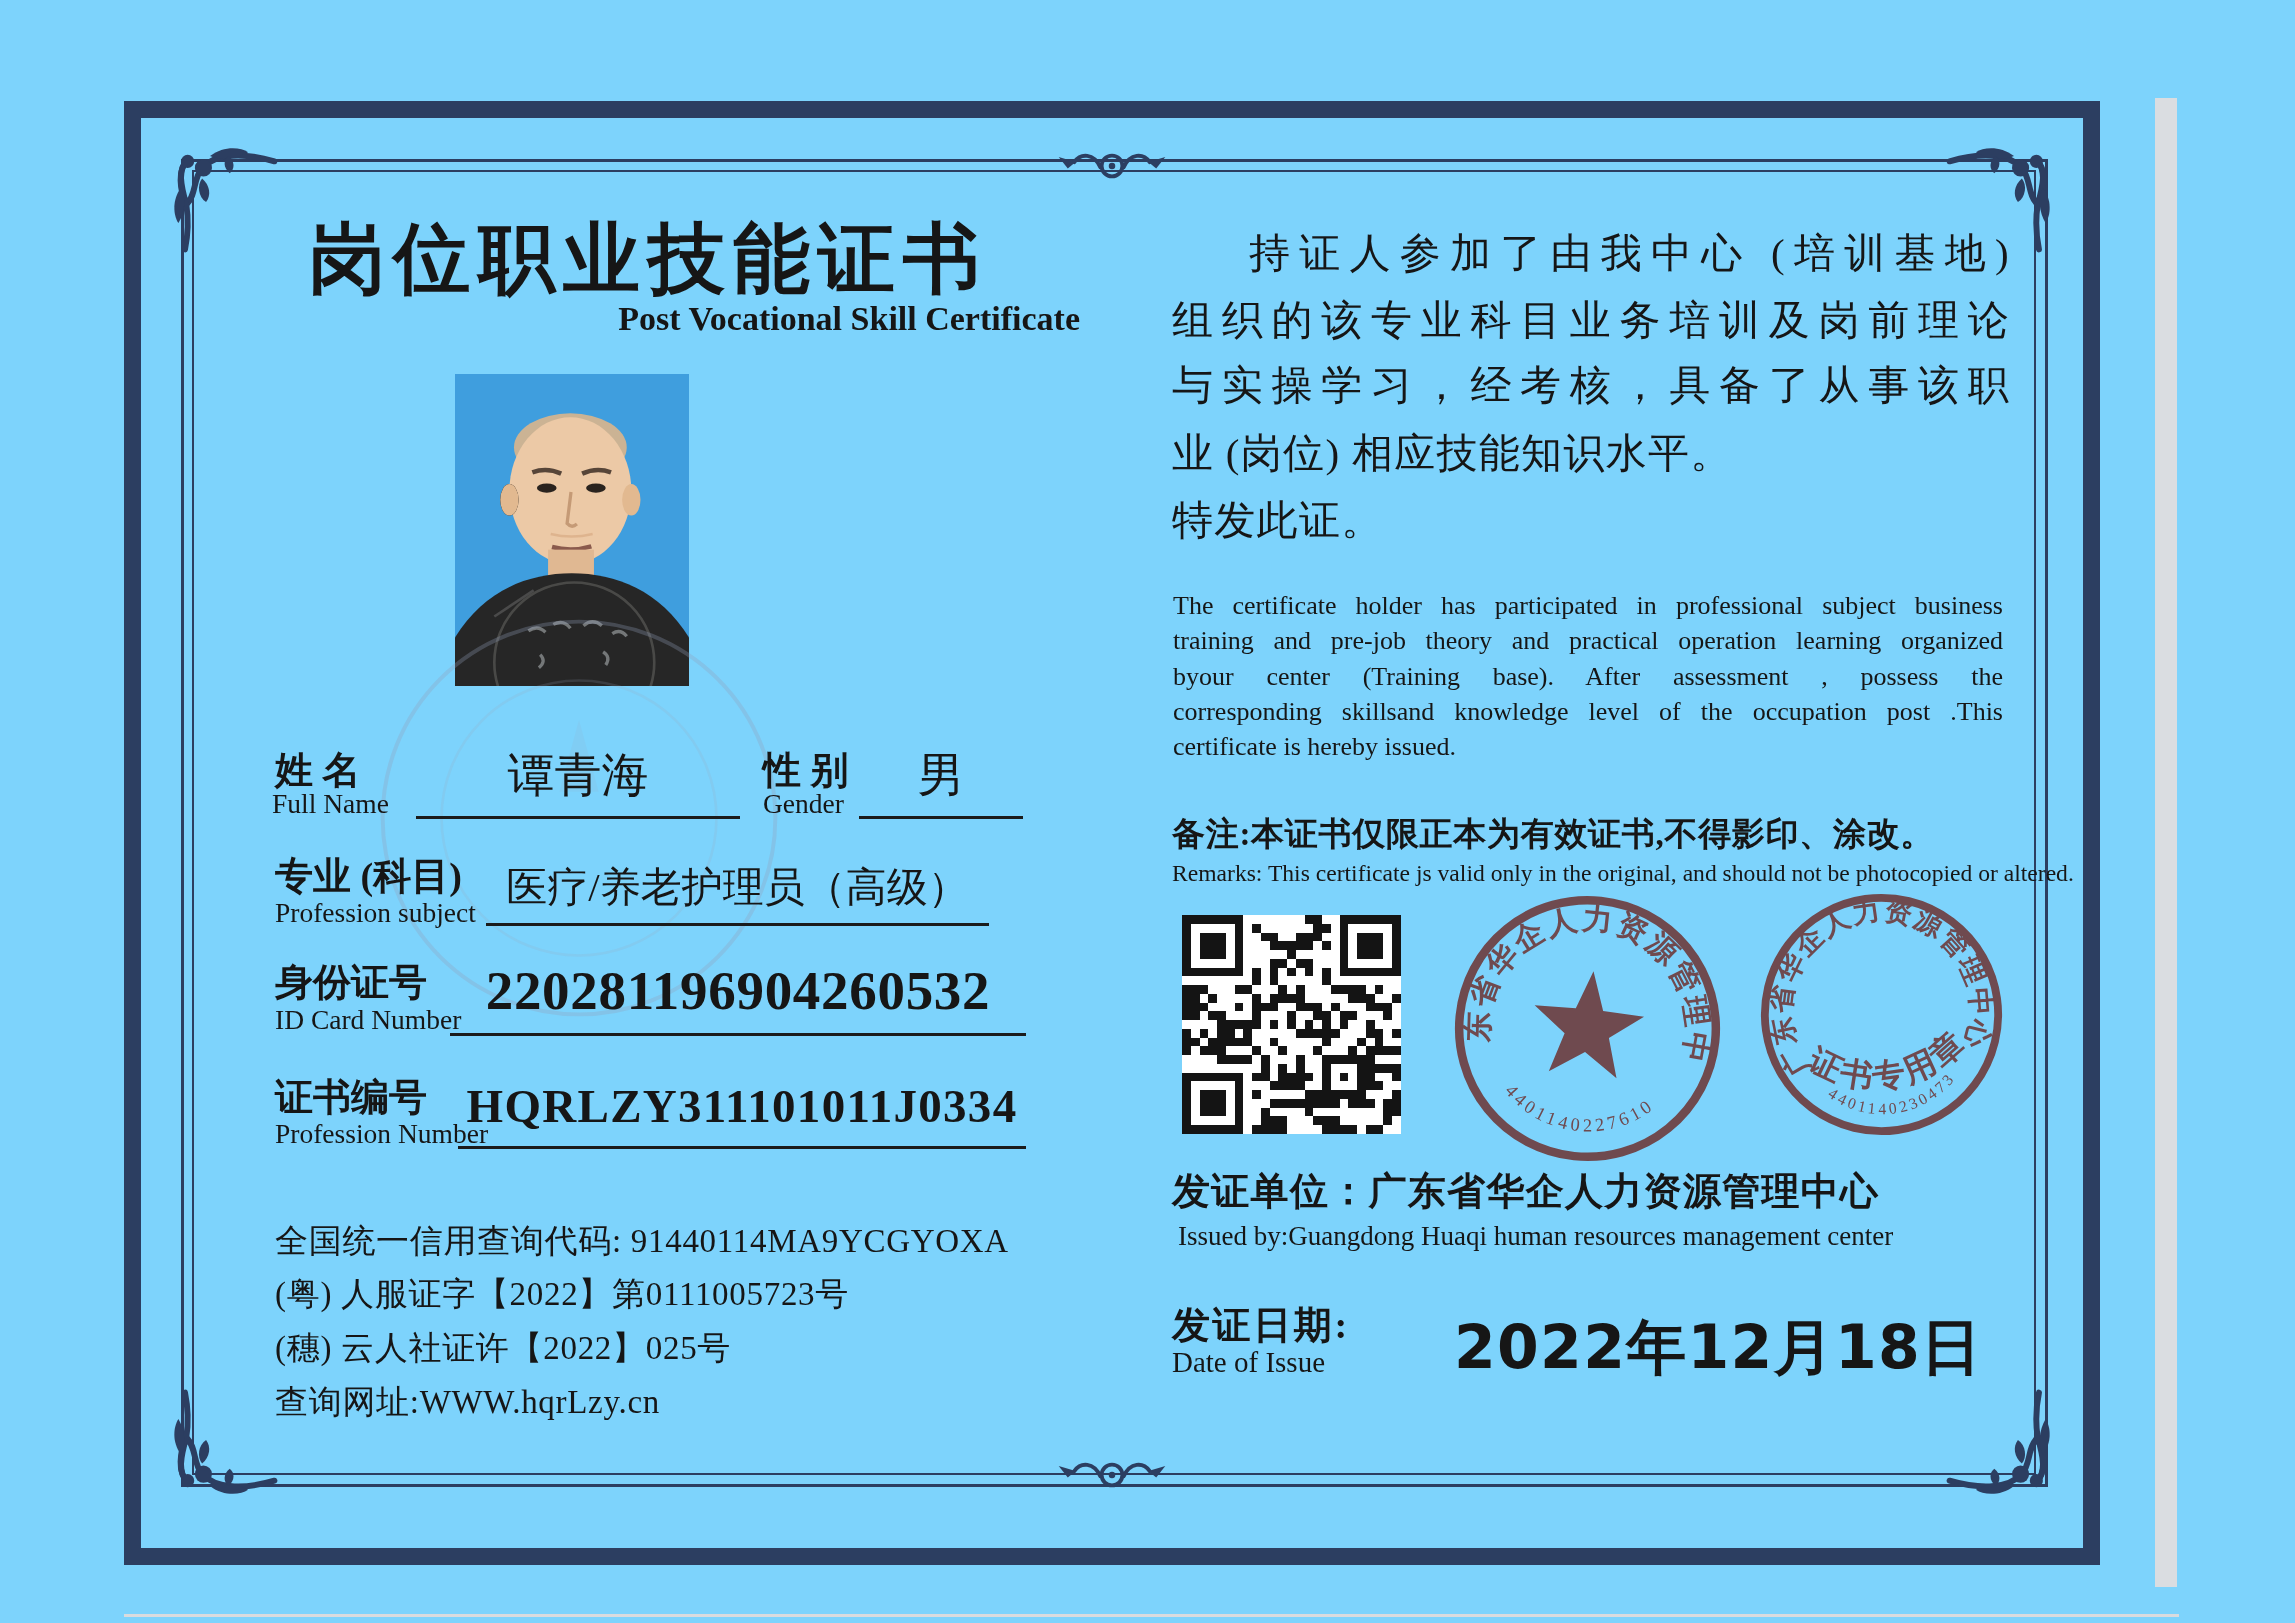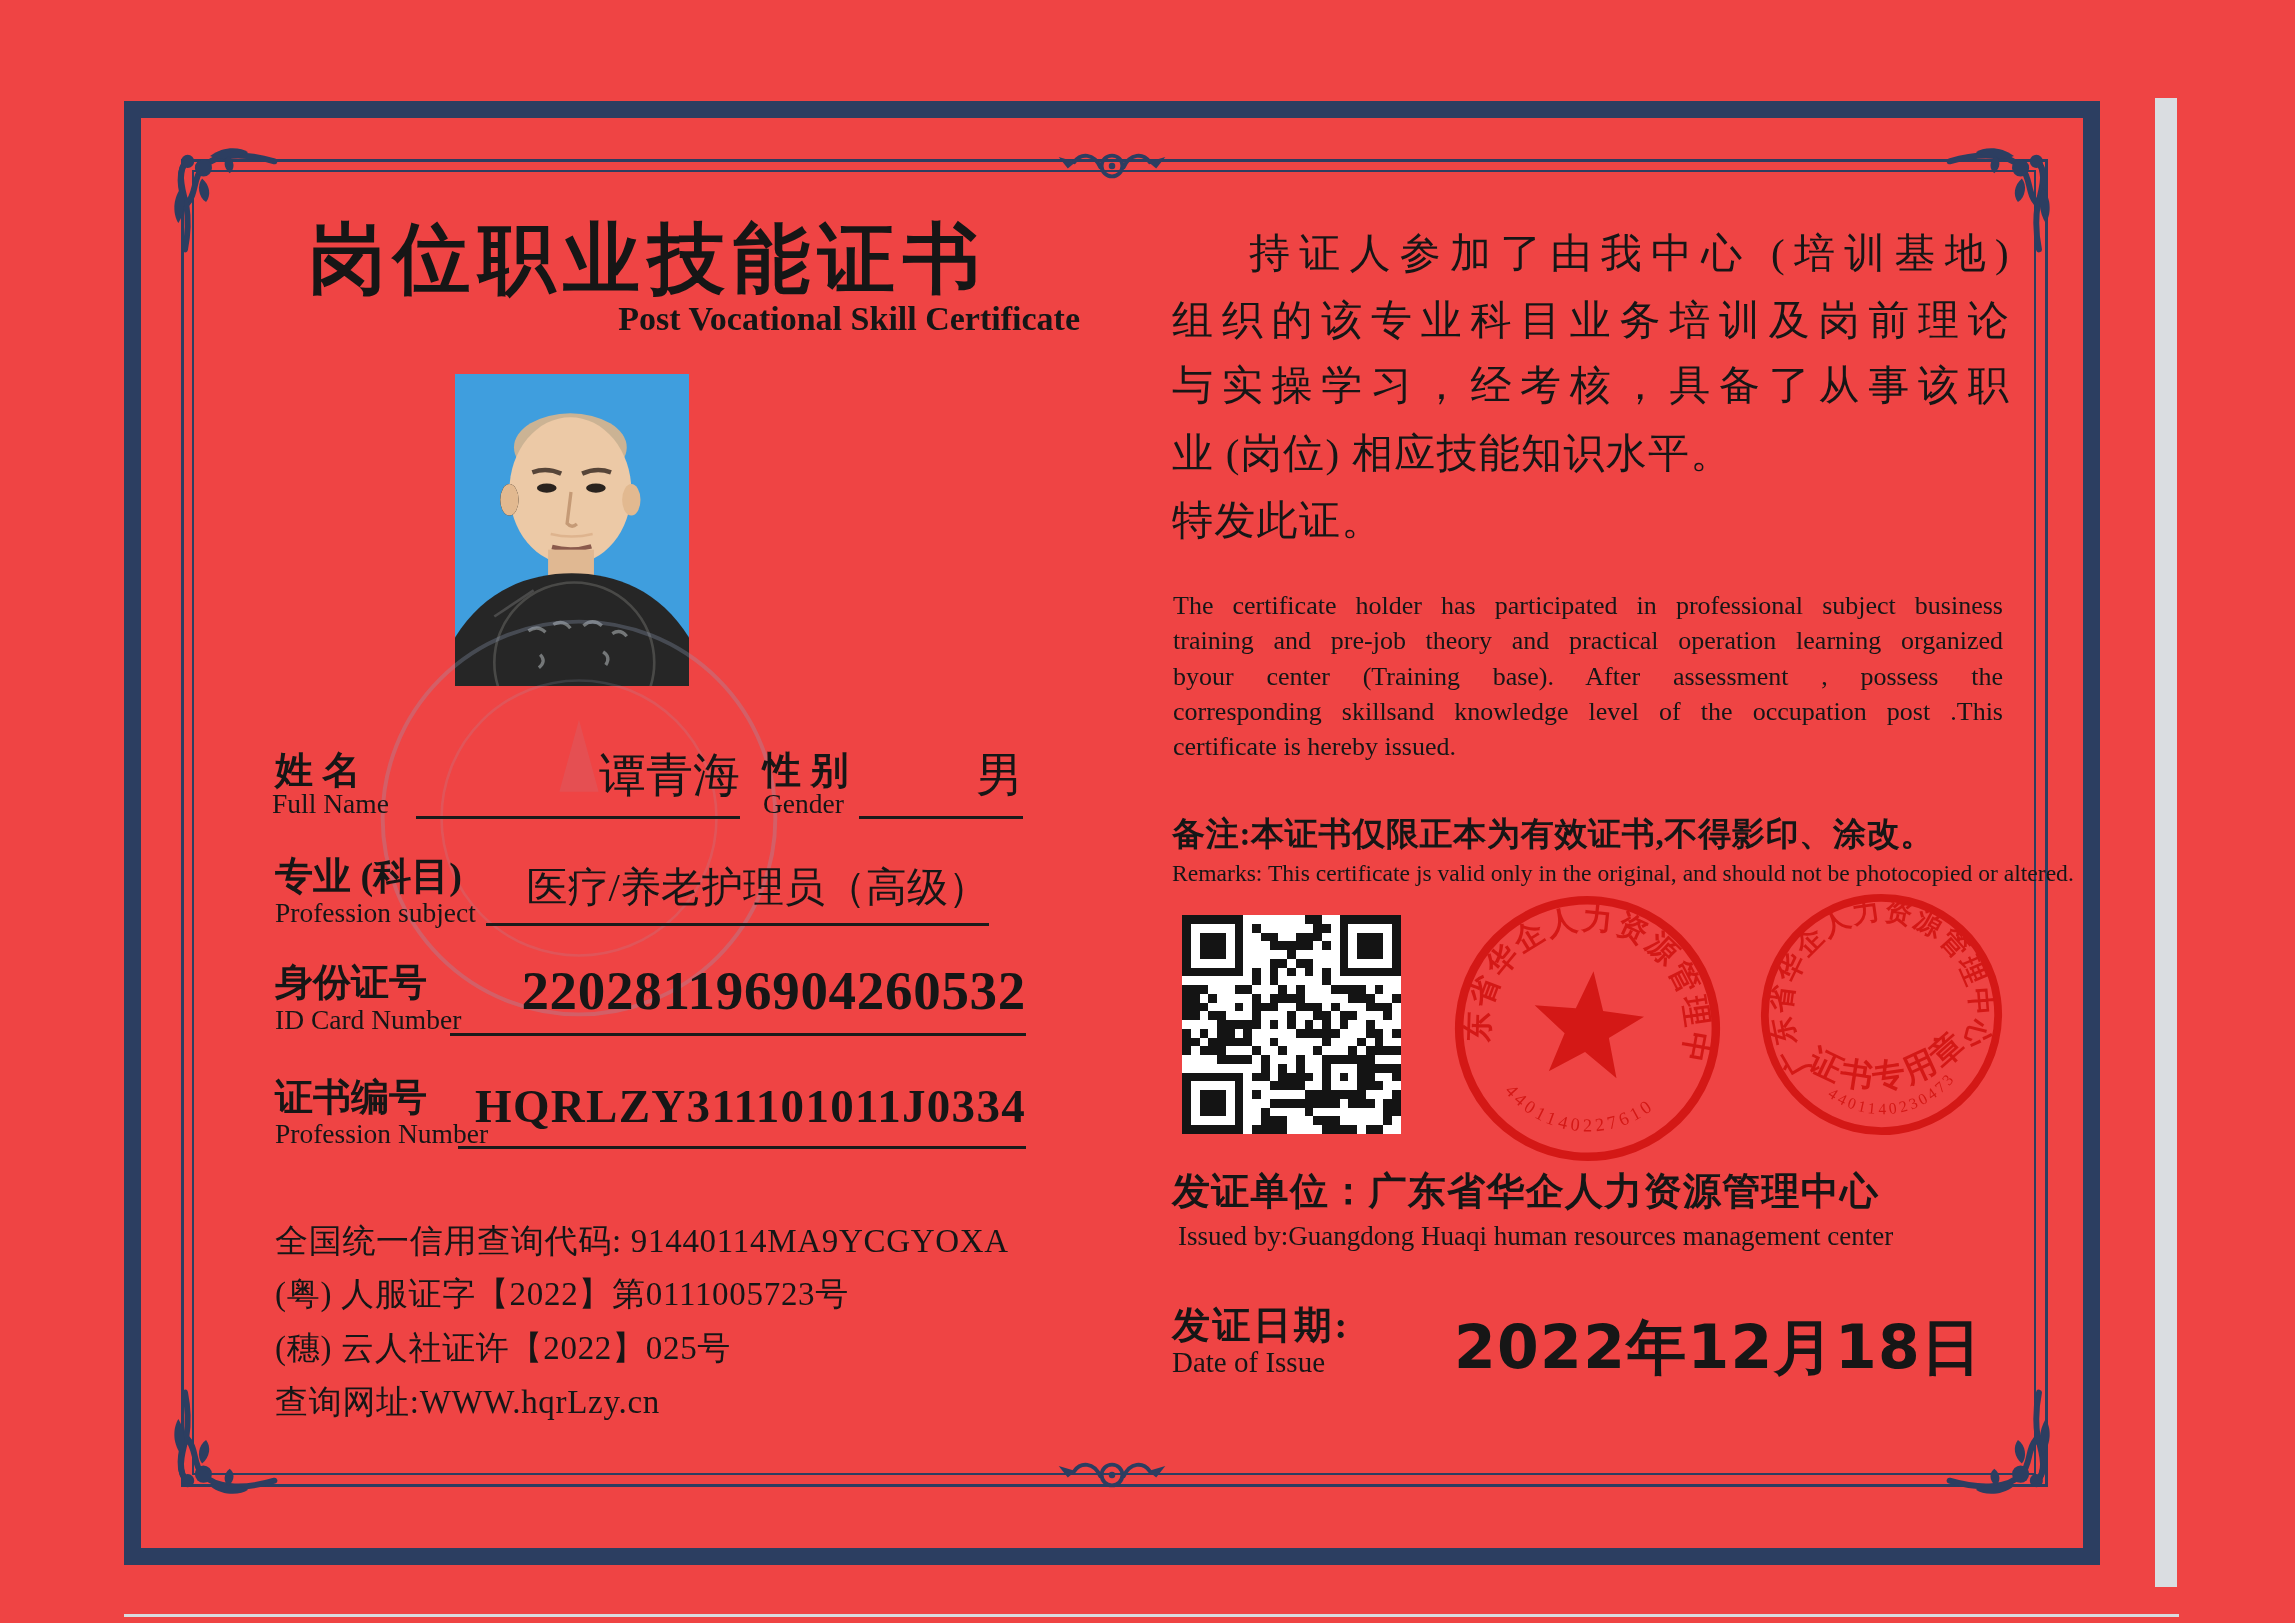--- a/index.html
+++ b/index.html
@@ -1,32 +1,32 @@
 <!DOCTYPE html>
 <html style="font-size:10.5px"><head>
 <meta charset="utf-8">
 <style>
   html,body{margin:0;padding:0;background:#ffffff;}
-  .page{position:relative;width:2295px;height:1623px;background:#ef4444;overflow:hidden;
+  .page{position:relative;width:2295px;height:1623px;background:#7dd3fc;overflow:hidden;
         font-family:"Liberation Serif","DejaVu Serif",serif;color:#161616;}
   .abs{position:absolute;}
   
   .outer-frame{left:124px;top:101px;width:1942px;height:1430px;border:17px solid #2c3e61;}
   .inner-frame-a{left:181px;top:159px;width:1861px;height:1322px;border:3.3px solid #2c3e61;}
   .inner-frame-b{left:192px;top:170px;width:1840px;height:1301px;border:2px solid #2c3e61;}
   .ornament{color:#2c3e61;}
   .shadow-right{left:2155px;top:98px;width:22px;height:1489px;background:#dadde1;}
   .shadow-bottom{left:124px;top:1614px;width:2055px;height:3.3px;background:#d9dbde;}
   
   .title-zh{left:216px;top:208px;width:864px;text-align:center;font-size:77px;font-weight:bold;
             letter-spacing:7.9px;white-space:nowrap;}
   .title-en{left:216px;top:300px;width:864px;text-align:right;font-size:34px;font-weight:bold;white-space:nowrap;}
   .label-zh{font-size:38px;font-weight:600;white-space:nowrap;}
   .label-en{font-size:27.5px;white-space:nowrap;}
-  .fieldline{border-bottom:3.3px solid #1b1b1b;text-align:right;white-space:nowrap;}
+  .fieldline{border-bottom:3.3px solid #1b1b1b;text-align:center;white-space:nowrap;}
   .value-zh{font-size:47px;}
   .value-num{font-size:55px;font-weight:bold;letter-spacing:0.7px;}
   .registry{font-size:33px;white-space:nowrap;letter-spacing:0.7px;}
   
   .body-zh-line{width:838px;height:65px;font-size:41px;letter-spacing:1.3px;text-align:justify;
                 text-align-last:justify;white-space:nowrap;}
   .body-zh-line.noj{text-align-last:left;}
   .body-en-line{width:830px;height:35px;font-size:26px;text-align:justify;text-align-last:justify;white-space:nowrap;}
   .body-en-line.noj{text-align-last:left;}
   .remarks-zh{font-size:33px;font-weight:700;letter-spacing:0.7px;white-space:nowrap;}

